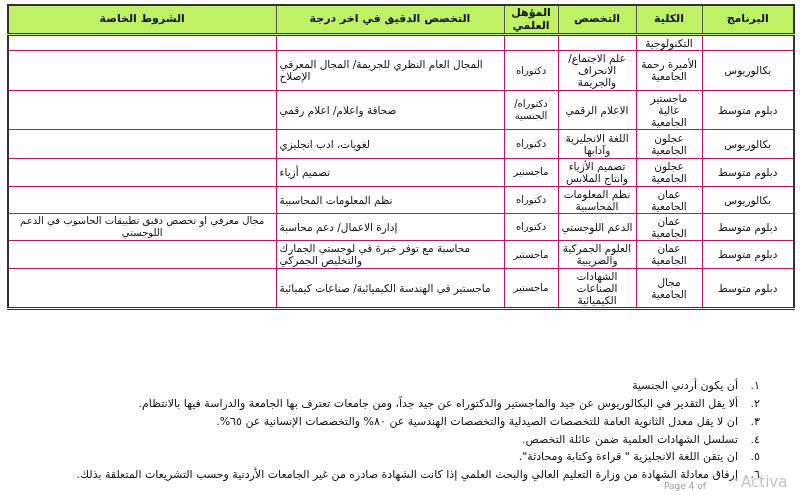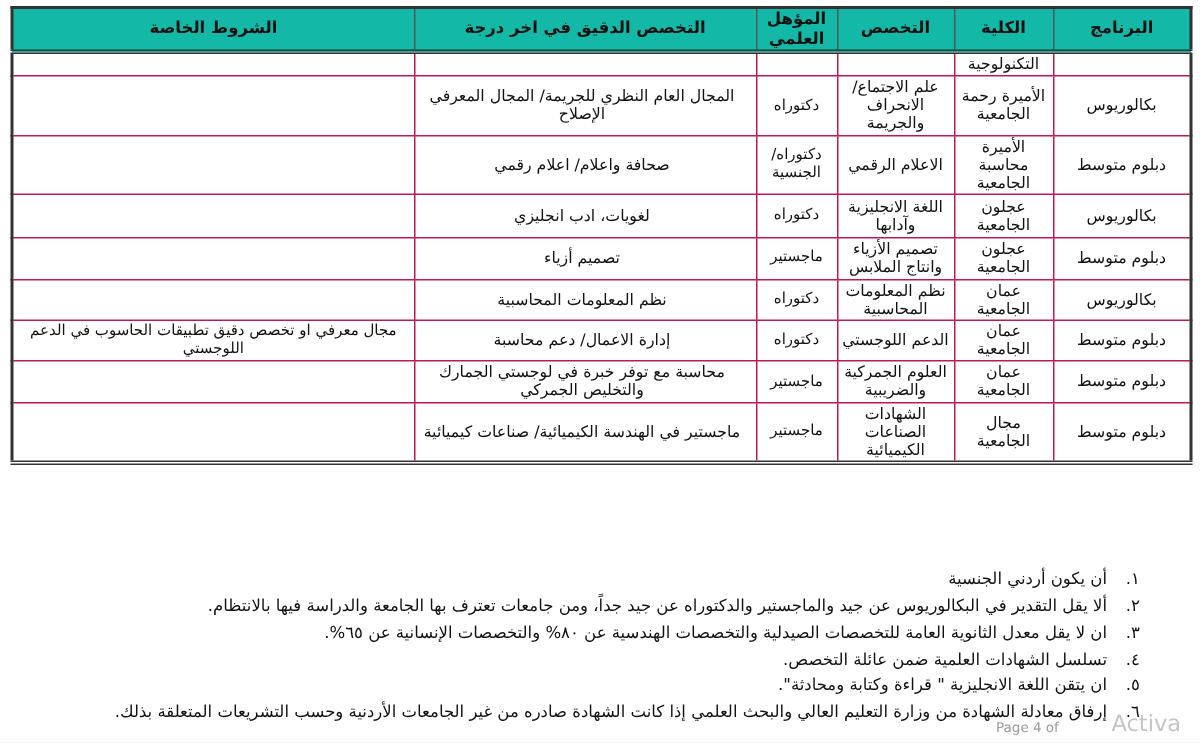--- a/index.html
+++ b/index.html
@@ -7,31 +7,31 @@
     position:relative;width:800px;height:495px;background:#ffffff;
     overflow:hidden;font-family:"DejaVu Sans",sans-serif;color:#111;
   }
   
   table.qual{
     position:absolute;top:4px;left:7px;width:786px;
     direction:rtl;border-collapse:collapse;table-layout:fixed;
     border:2px solid #333;
   }
   table.qual th{
-    background:#14b8a6;font-weight:bold;font-size:11px;
+    background:#bef264;font-weight:bold;font-size:11px;
     border:1px solid #555;border-bottom:3px double #333;
     padding:1px 2px;text-align:center;vertical-align:middle;line-height:1.15;
   }
   table.qual td{
     border:1px solid #be185d;font-size:10.5px;line-height:1.15;
     padding:1px 3px;text-align:center;vertical-align:middle;
     overflow:hidden;
   }
   table.qual tr:last-child td{border-bottom:3px double #333;}
-  table.qual td.detailed{text-align:center;padding-right:7px;margin-left:12px;}
+  table.qual td.detailed{text-align:left;padding-right:7px;margin-left:12px;}
   table.qual td.degree{font-size:10px;}
   table.qual td.special{font-size:10px;}
   tr.r0 td{height:12px;}
   tr.r1 td{height:35px;}
   tr.r2 td{height:25px;}
   tr.r3 td{height:26px;}
   tr.r4 td{height:25px;}
   tr.r5 td{height:21px;}
   tr.r6 td{height:18px;}
   tr.r7 td{height:25px;}
@@ -94,21 +94,21 @@
       <tr class="r1">
         <td>بكالوريوس</td>
         <td>الأميرة رحمة الجامعية</td>
         <td>علم الاجتماع/ الانحراف والجريمة</td>
         <td class="degree">دكتوراه</td>
         <td class="detailed">المجال العام النظري للجريمة/ المجال المعرفي الإصلاح</td>
         <td class="special"></td>
       </tr>
       <tr class="r2">
         <td>دبلوم متوسط</td>
-        <td>الأميرة محاسبة الجامعية</td>
+        <td>ماجستير عالية الجامعية</td>
         <td>الاعلام الرقمي</td>
         <td class="degree">دكتوراه/ الجنسية</td>
         <td class="detailed">صحافة واعلام/ اعلام رقمي</td>
         <td class="special"></td>
       </tr>
       <tr class="r3">
         <td>بكالوريوس</td>
         <td>عجلون الجامعية</td>
         <td>اللغة الانجليزية وآدابها</td>
         <td class="degree">دكتوراه</td>

